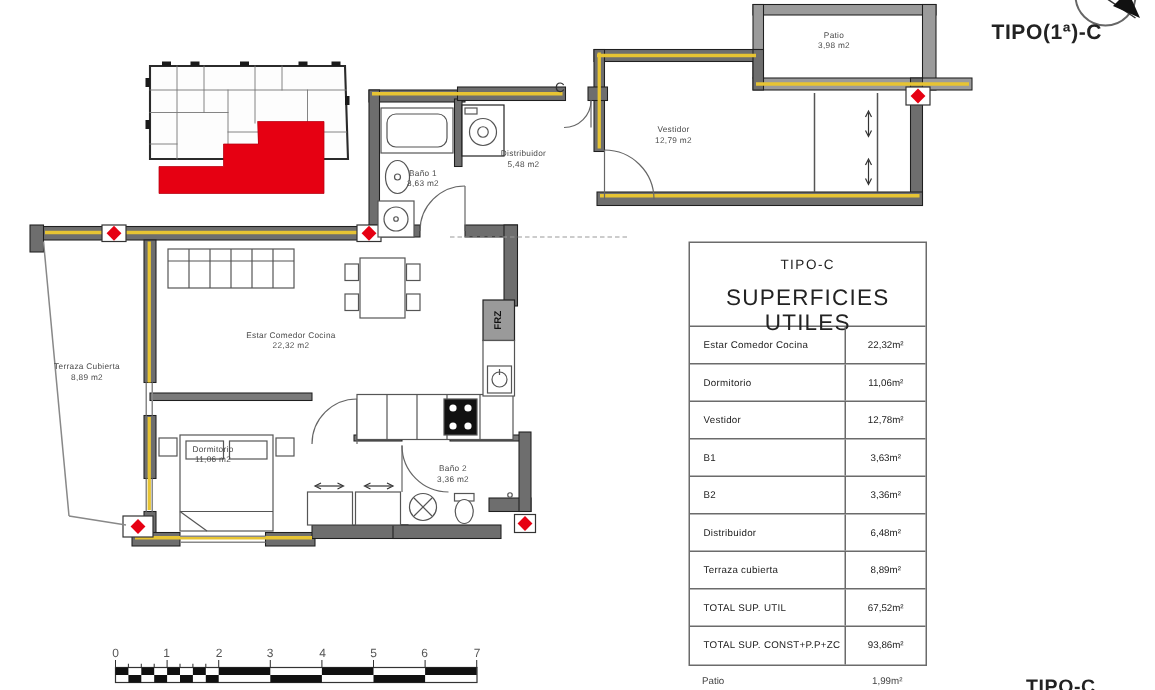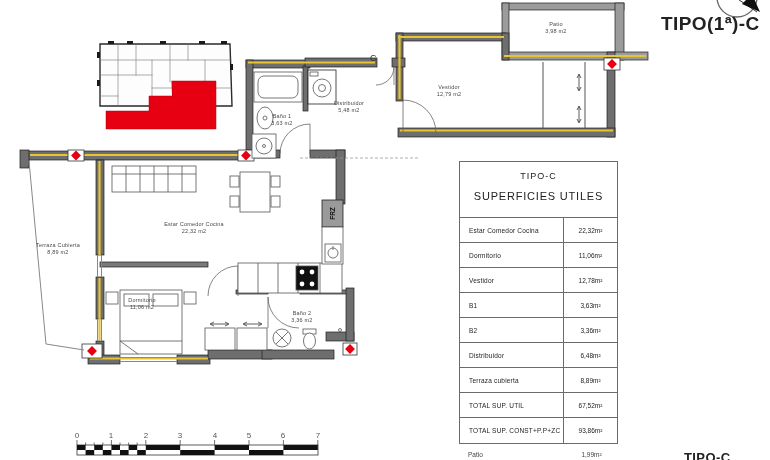--- a/index.html
+++ b/index.html
@@ -4,31 +4,31 @@
 <style>
   html,body{margin:0;padding:0;background:#fff;}
   .stage{
     position:relative;width:770px;height:460px;overflow:hidden;background:#ffffff;
     font-family:"Liberation Sans",sans-serif;color:#333;
   }
   .stage svg{position:absolute;left:0;top:0;}
   .lbl{position:absolute;color:#4a4a4a;text-align:center;line-height:7px;font-size:5.5px;letter-spacing:.2px;}
   .lbl .nm{display:block;}
   .lbl .ar{display:block;}
-  .page-title{position:absolute;left:661px;top:13px;width:100px;font-size:19px;font-weight:bold;color:#222;letter-spacing:.4px;}
+  .page-title{position:absolute;left:661px;top:13px;width:100px;font-size:14px;font-weight:bold;color:#222;letter-spacing:.4px;}
   .footer-title{position:absolute;left:684px;top:450px;font-size:13px;font-weight:bold;color:#222;letter-spacing:.4px;}
   .section-c{position:absolute;left:370px;top:53px;font-size:9px;color:#333;}
   .frz{position:absolute;left:317px;top:207px;width:31px;height:13px;line-height:13px;
        text-align:center;font-size:6.5px;font-weight:bold;color:#111;transform:rotate(-90deg);}
   .scale-num{position:absolute;top:431px;width:14px;text-align:center;font-size:8px;color:#555;}
   
   .areas-table{position:absolute;left:459px;top:161px;width:159px;height:283px;border:1px solid #6b6b6b;background:#fff;box-sizing:border-box;}
   .areas-table .hdr{height:56px;border-bottom:1px solid #6b6b6b;text-align:center;box-sizing:border-box;padding-top:9px;}
   .areas-table .hdr .t1{font-size:9px;letter-spacing:1px;color:#222;margin-bottom:9px;}
-  .areas-table .hdr .t2{font-size:11px;letter-spacing:.8px;color:#222;}
+  .areas-table .hdr .t2{font-size:15px;letter-spacing:.8px;color:#222;}
   .trow{display:flex;height:25px;border-bottom:1px solid #6b6b6b;box-sizing:border-box;}
   .trow:last-child{border-bottom:none;}
   .trow .lc{flex:1;display:flex;align-items:center;padding-left:9px;font-size:6.5px;color:#222;letter-spacing:.2px;}
   .trow .vc{width:53px;border-left:1px solid #6b6b6b;display:flex;align-items:center;justify-content:center;font-size:6.5px;color:#222;}
   .extra-row{position:absolute;left:459px;top:451px;width:159px;display:flex;font-size:6.5px;color:#444;}
   .extra-row .lc{flex:1;padding-left:9px;}
   .extra-row .vc{width:53px;text-align:center;}
 </style>
 </head>
 <body>

